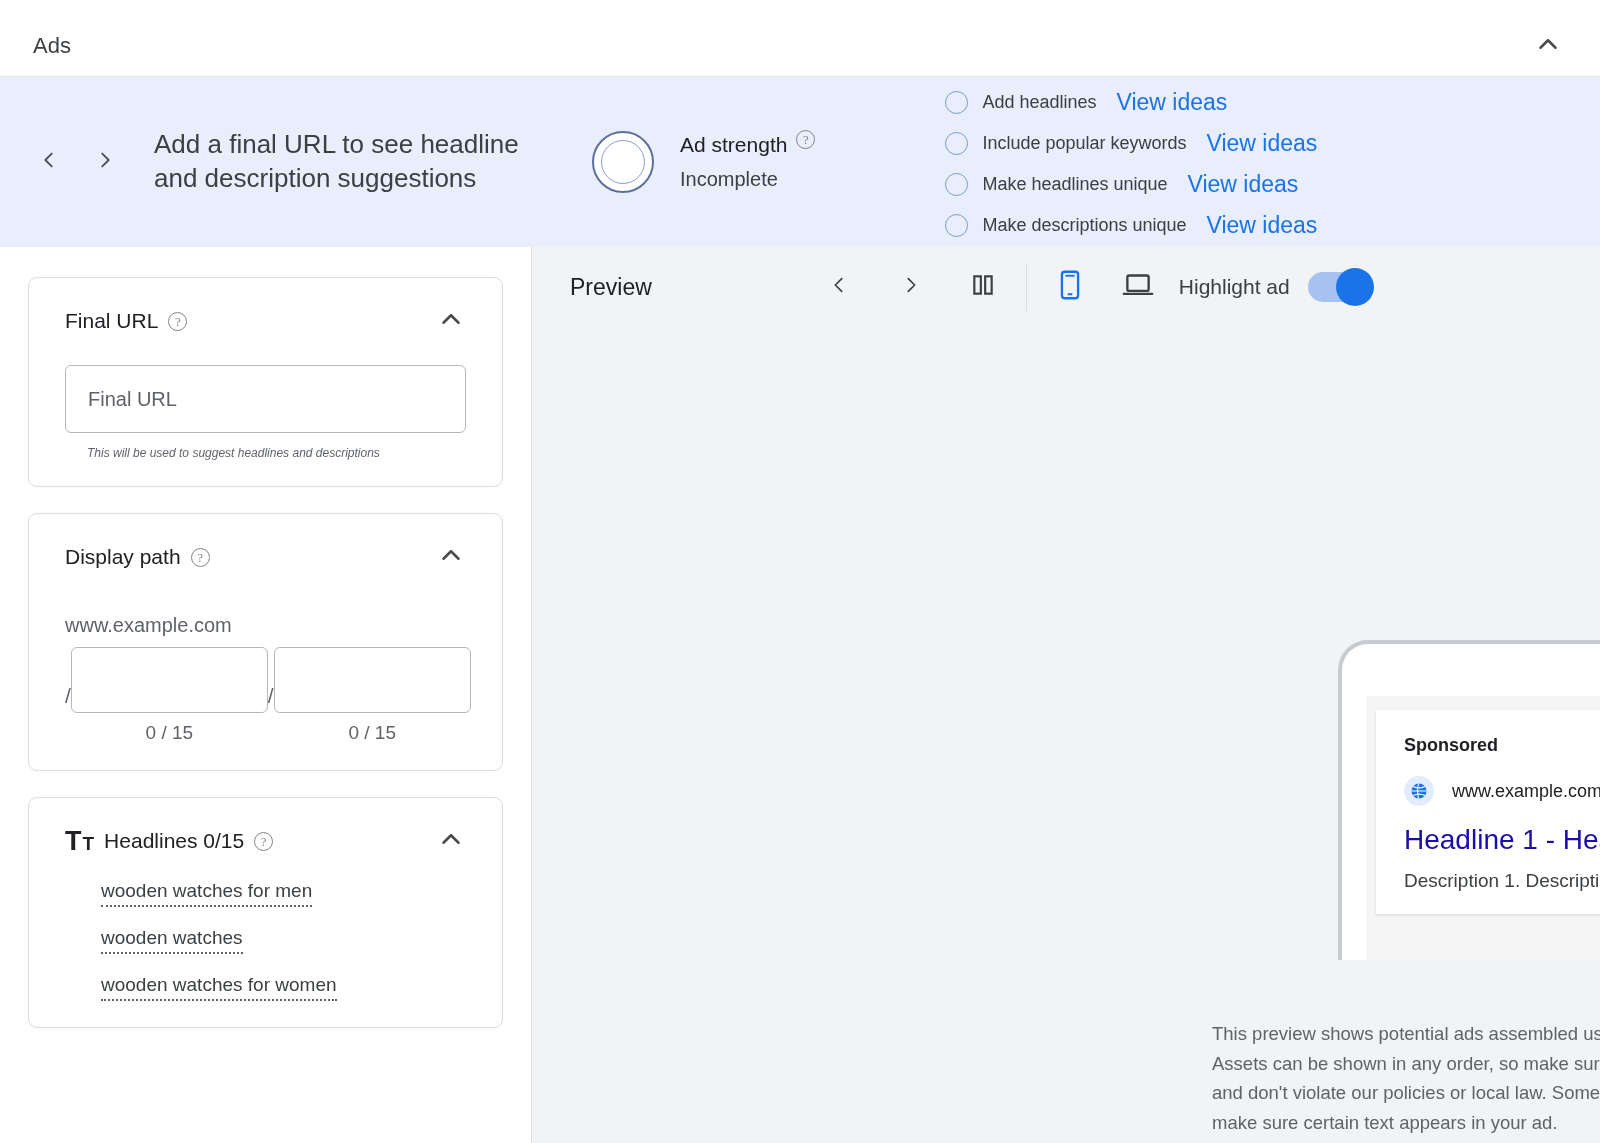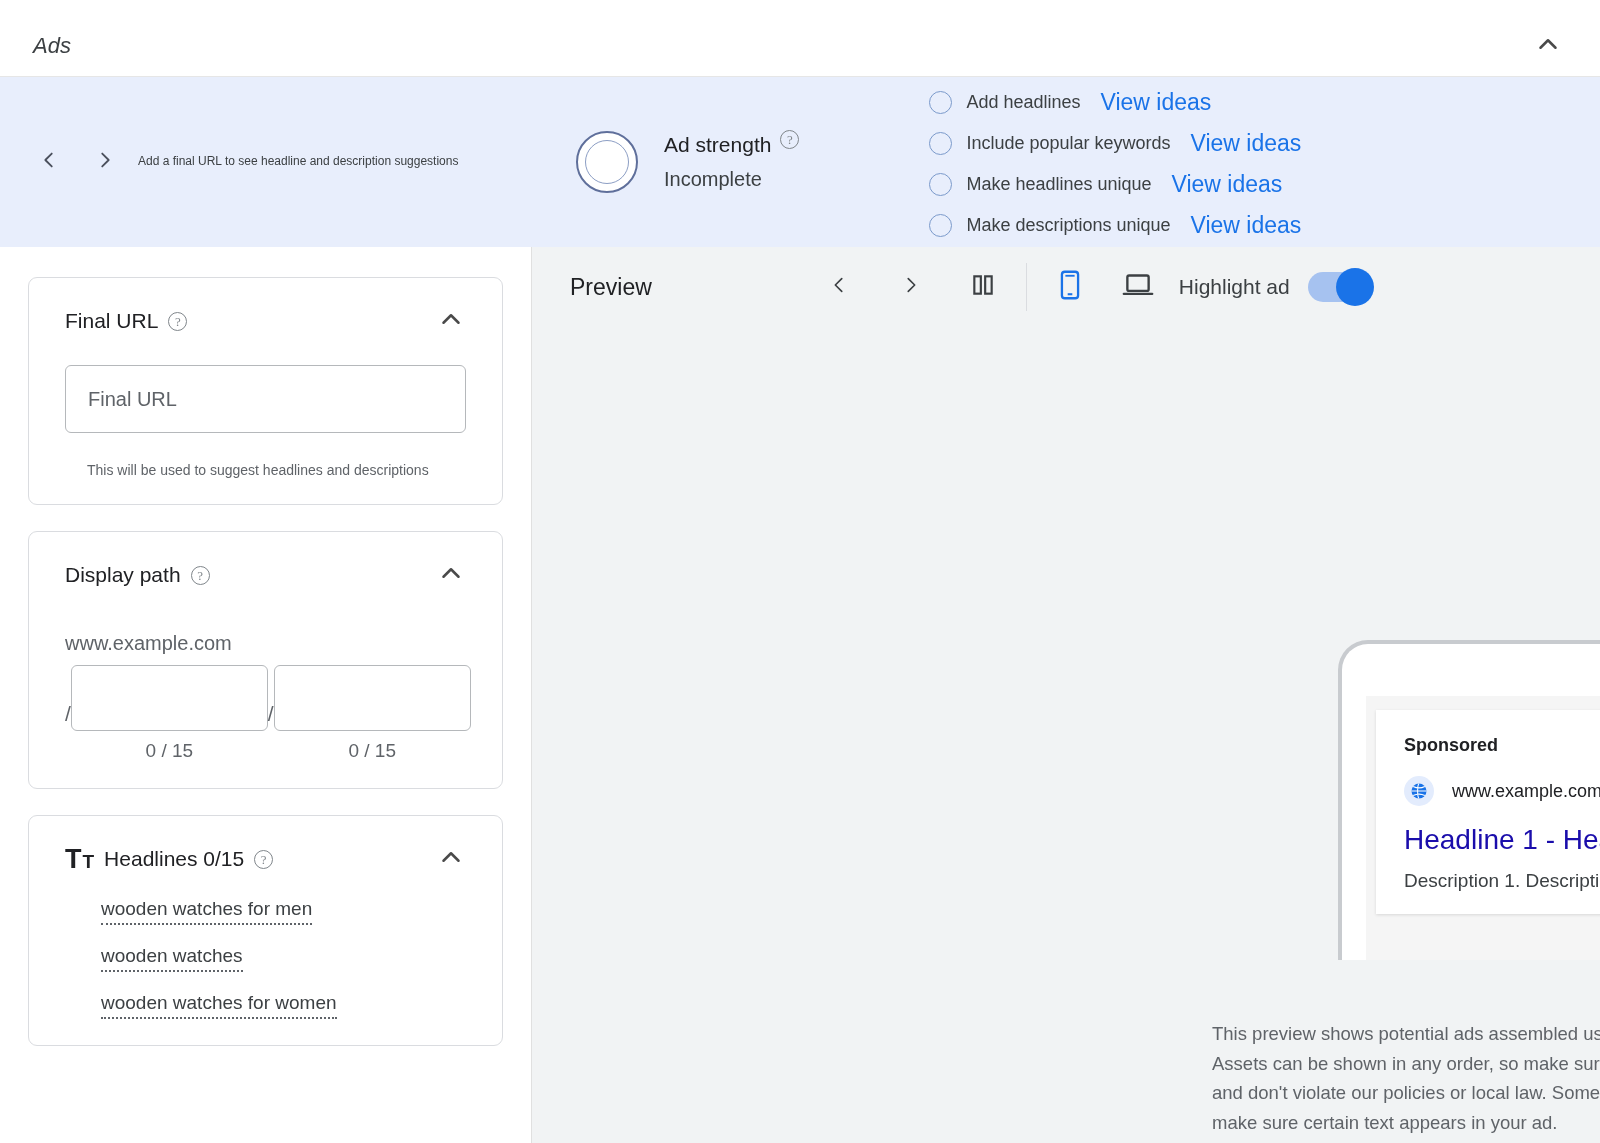--- a/index.html
+++ b/index.html
@@ -12,21 +12,20 @@
 
   
   .ads-header {
     height: 77px;
     background: #ffffff;
     display: flex;
     align-items: center;
     justify-content: space-between;
     padding: 16px 30px 0 33px;
     border-bottom: 1px solid #e6e6e6;
-    font-style: italic;
   }
   .ads-title {
     font-size: 22px;
     color: #3c4043;
     letter-spacing: .1px;
   }
   .chev-btn {
     width: 44px; height: 44px;
     display: flex; align-items: center; justify-content: center;
     cursor: pointer;
@@ -41,23 +40,23 @@
     padding-left: 36px;
     position: relative;
   }
   .carousel-nav { display: flex; align-items: center; gap: 30px; }
   .carousel-nav .nav-arrow {
     width: 26px; height: 32px;
     display: flex; align-items: center; justify-content: center;
     cursor: pointer;
   }
   .strength-msg {
-    margin-left: 20px;
+    margin-left: 36px;
     width: 370px;
-    font-size: 12px;
+    font-size: 26px;
     line-height: 1.3;
     color: #3c4043;
   }
   .strength-block {
     margin-left: 68px;
     display: flex;
     align-items: center;
     gap: 26px;
   }
   .strength-ring {
@@ -149,24 +148,25 @@
     border: 1px solid #b5b8bb;
     border-radius: 6px;
     padding: 0 22px;
     font-size: 20px;
     color: #202124;
     background: #fff;
     font-family: "Liberation Sans", sans-serif;
   }
   .text-input::placeholder { color: #5f6368; }
   .field-hint {
-    margin-top: 29px;
-    font-size: 14px;
+    margin-top: 13px;
+    font-size: 12px;
     color: #5f6368;
     padding-left: 22px;
+    font-style: italic;
   }
 
   .url-preview {
     margin-top: 40px;
     font-size: 20px;
     color: #5f6368;
   }
   .path-row {
     margin-top: 10px;
     display: flex;

